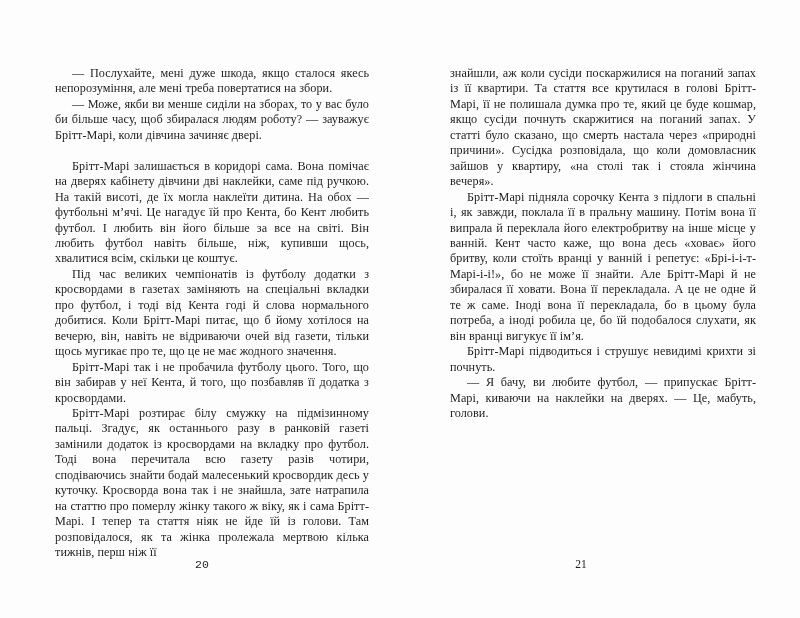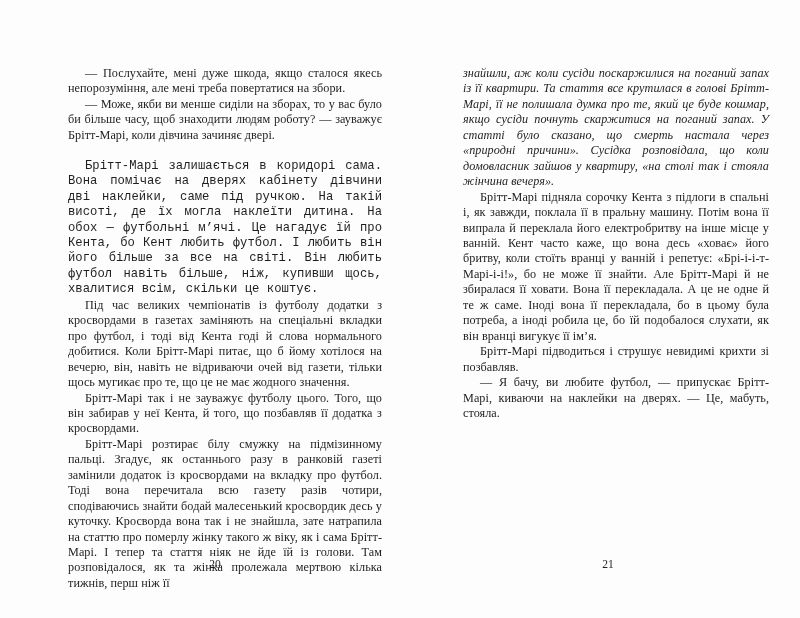--- a/index.html
+++ b/index.html
@@ -11,21 +11,20 @@
     height: 618px;
     position: relative;
     overflow: hidden;
     background: #fdfdfd;
     font-family: "Liberation Serif", "DejaVu Serif", serif;
     color: #1e1e1e;
   }
   .spread {
     position: absolute;
     inset: 0;
-    margin-left: 13px;
   }
   .text-column {
     position: absolute;
     top: 66px;
     text-align: justify;
     font-size: 12.2px;
     line-height: 15.45px;
     letter-spacing: 0.05px;
   }
   .text-column.left {
@@ -36,61 +35,60 @@
     left: 450px;
     width: 306px;
   }
   .para {
     margin: 0;
     padding: 0;
     text-indent: 17px;
   }
   .para.no-indent {
     text-indent: 0;
-    font-style: italic;
   }
   .para.section-gap {
     margin-top: 15.45px;
-    font-family: Liberation Mono, monospace;
   }
   .page-number {
     position: absolute;
     top: 557px;
     font-size: 11.5px;
     line-height: 15px;
     text-align: center;
     color: #1e1e1e;
   }
   .page-number.left {
     left: 50px;
     width: 304px;
+    font-family: Liberation Mono, monospace;
   }
   .page-number.right {
-    left: 442px;
+    left: 428px;
     width: 306px;
   }
 </style>
 </head>
 <body>
 
 <div class="spread">
 
   <section class="text-column left">
     <p class="para">— Послухайте, мені дуже шкода, якщо сталося якесь непорозуміння, але мені треба повертатися на збори.</p>
-    <p class="para">— Може, якби ви менше сиділи на зборах, то у вас було би більше часу, щоб знаходити людям роботу? — зауважує Брітт-Марі, коли дівчина зачиняє двері.</p>
+    <p class="para">— Може, якби ви менше сиділи на зборах, то у вас було би більше часу, щоб збиралася людям роботу? — зауважує Брітт-Марі, коли дівчина зачиняє двері.</p>
     <p class="para section-gap">Брітт-Марі залишається в коридорі сама. Вона помічає на дверях кабінету дівчини дві наклейки, саме під ручкою. На такій висоті, де їх могла наклеїти дитина. На обох — футбольні м’ячі. Це нагадує їй про Кента, бо Кент любить футбол. І любить він його більше за все на світі. Він любить футбол навіть більше, ніж, купивши щось, хвалитися всім, скільки це коштує.</p>
     <p class="para">Під час великих чемпіонатів із футболу додатки з кросвордами в газетах заміняють на спеціальні вкладки про футбол, і тоді від Кента годі й слова нормального добитися. Коли Брітт-Марі питає, що б йому хотілося на вечерю, він, навіть не відриваючи очей від газети, тільки щось мугикає про те, що це не має жодного значення.</p>
-    <p class="para">Брітт-Марі так і не зауважує футболу цього. Того, що він забирав у неї Кента, й того, що позбавляв її додатка з кросвордами.</p>
+    <p class="para">Брітт-Марі так і не пробачила футболу цього. Того, що він забирав у неї Кента, й того, що позбавляв її додатка з кросвордами.</p>
     <p class="para">Брітт-Марі розтирає білу смужку на підмізинному пальці. Згадує, як останнього разу в ранковій газеті замінили додаток із кросвордами на вкладку про футбол. Тоді вона перечитала всю газету разів чотири, сподіваючись знайти бодай малесенький кросвордик десь у куточку. Кросворда вона так і не знайшла, зате натрапила на статтю про померлу жінку такого ж віку, як і сама Брітт-Марі. І тепер та стаття ніяк не йде їй із голови. Там розповідалося, як та жінка пролежала мертвою кілька тижнів, перш ніж її</p>
   </section>
 
   <div class="page-number left">20</div>
 
   <section class="text-column right">
     <p class="para no-indent">знайшли, аж коли сусіди поскаржилися на поганий запах із її квартири. Та стаття все крутилася в голові Брітт-Марі, її не полишала думка про те, який це буде кошмар, якщо сусіди почнуть скаржитися на поганий запах. У статті було сказано, що смерть настала через «природні причини». Сусідка розповідала, що коли домовласник зайшов у квартиру, «на столі так і стояла жінчина вечеря».</p>
     <p class="para">Брітт-Марі підняла сорочку Кента з підлоги в спальні і, як завжди, поклала її в пральну машину. Потім вона її випрала й переклала його електробритву на інше місце у ванній. Кент часто каже, що вона десь «ховає» його бритву, коли стоїть вранці у ванній і репетує: «Брі-і-і-т-Марі-і-і!», бо не може її знайти. Але Брітт-Марі й не збиралася її ховати. Вона її перекладала. А це не одне й те ж саме. Іноді вона її перекладала, бо в цьому була потреба, а іноді робила це, бо їй подобалося слухати, як він вранці вигукує її ім’я.</p>
-    <p class="para">Брітт-Марі підводиться і струшує невидимі крихти зі позбавляв.</p>
-    <p class="para">— Я бачу, ви любите футбол, — припускає Брітт-Марі, киваючи на наклейки на дверях. — Це, мабуть, стояла.</p>
+    <p class="para">Брітт-Марі підводиться і струшує невидимі крихти зі почнуть.</p>
+    <p class="para">— Я бачу, ви любите футбол, — припускає Брітт-Марі, киваючи на наклейки на дверях. — Це, мабуть, голови.</p>
   </section>
 
   <div class="page-number right">21</div>
 
 </div>
 
 </body></html>

